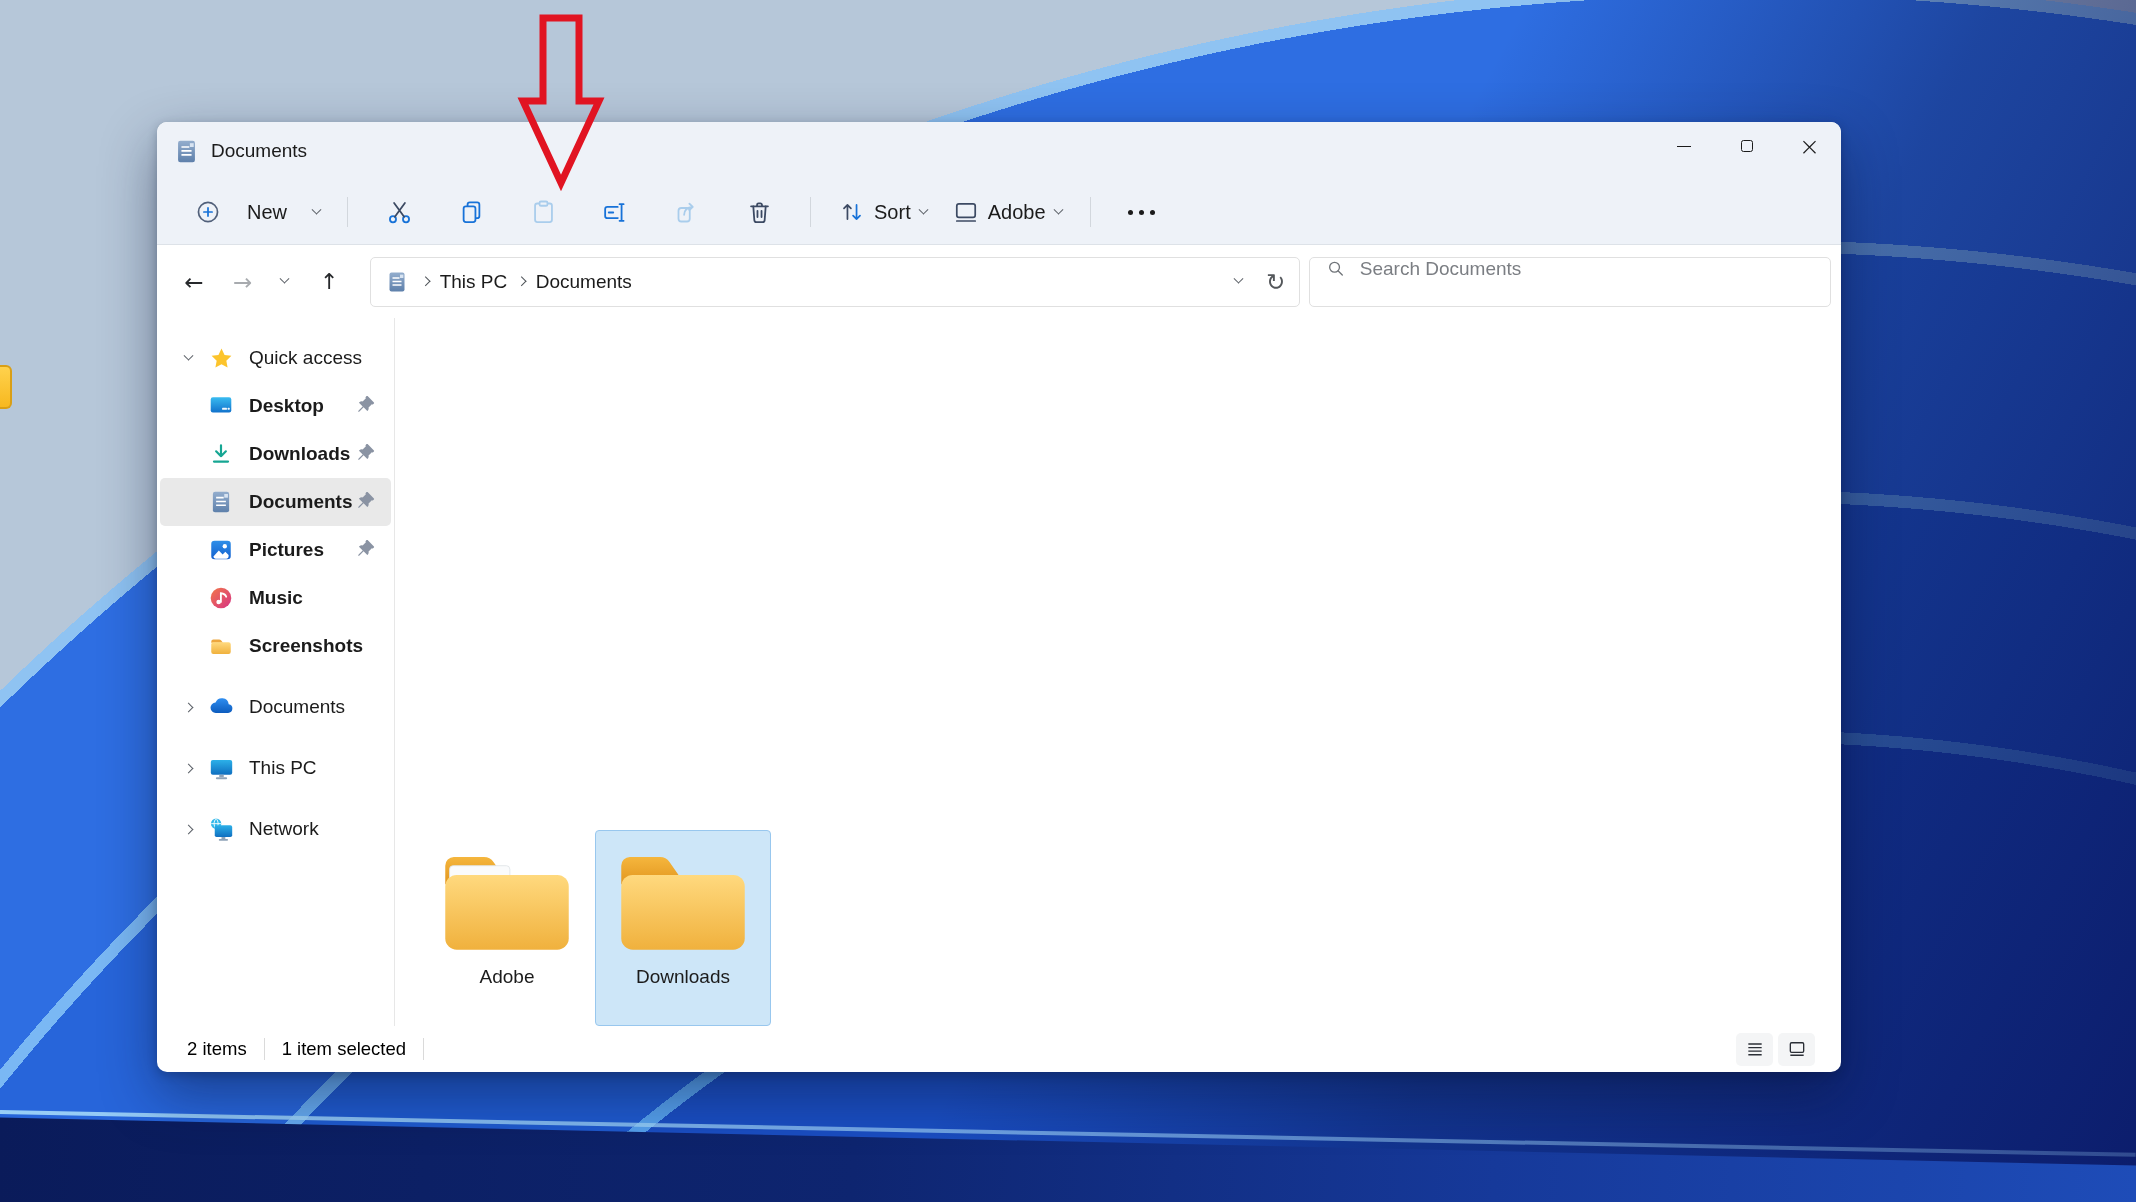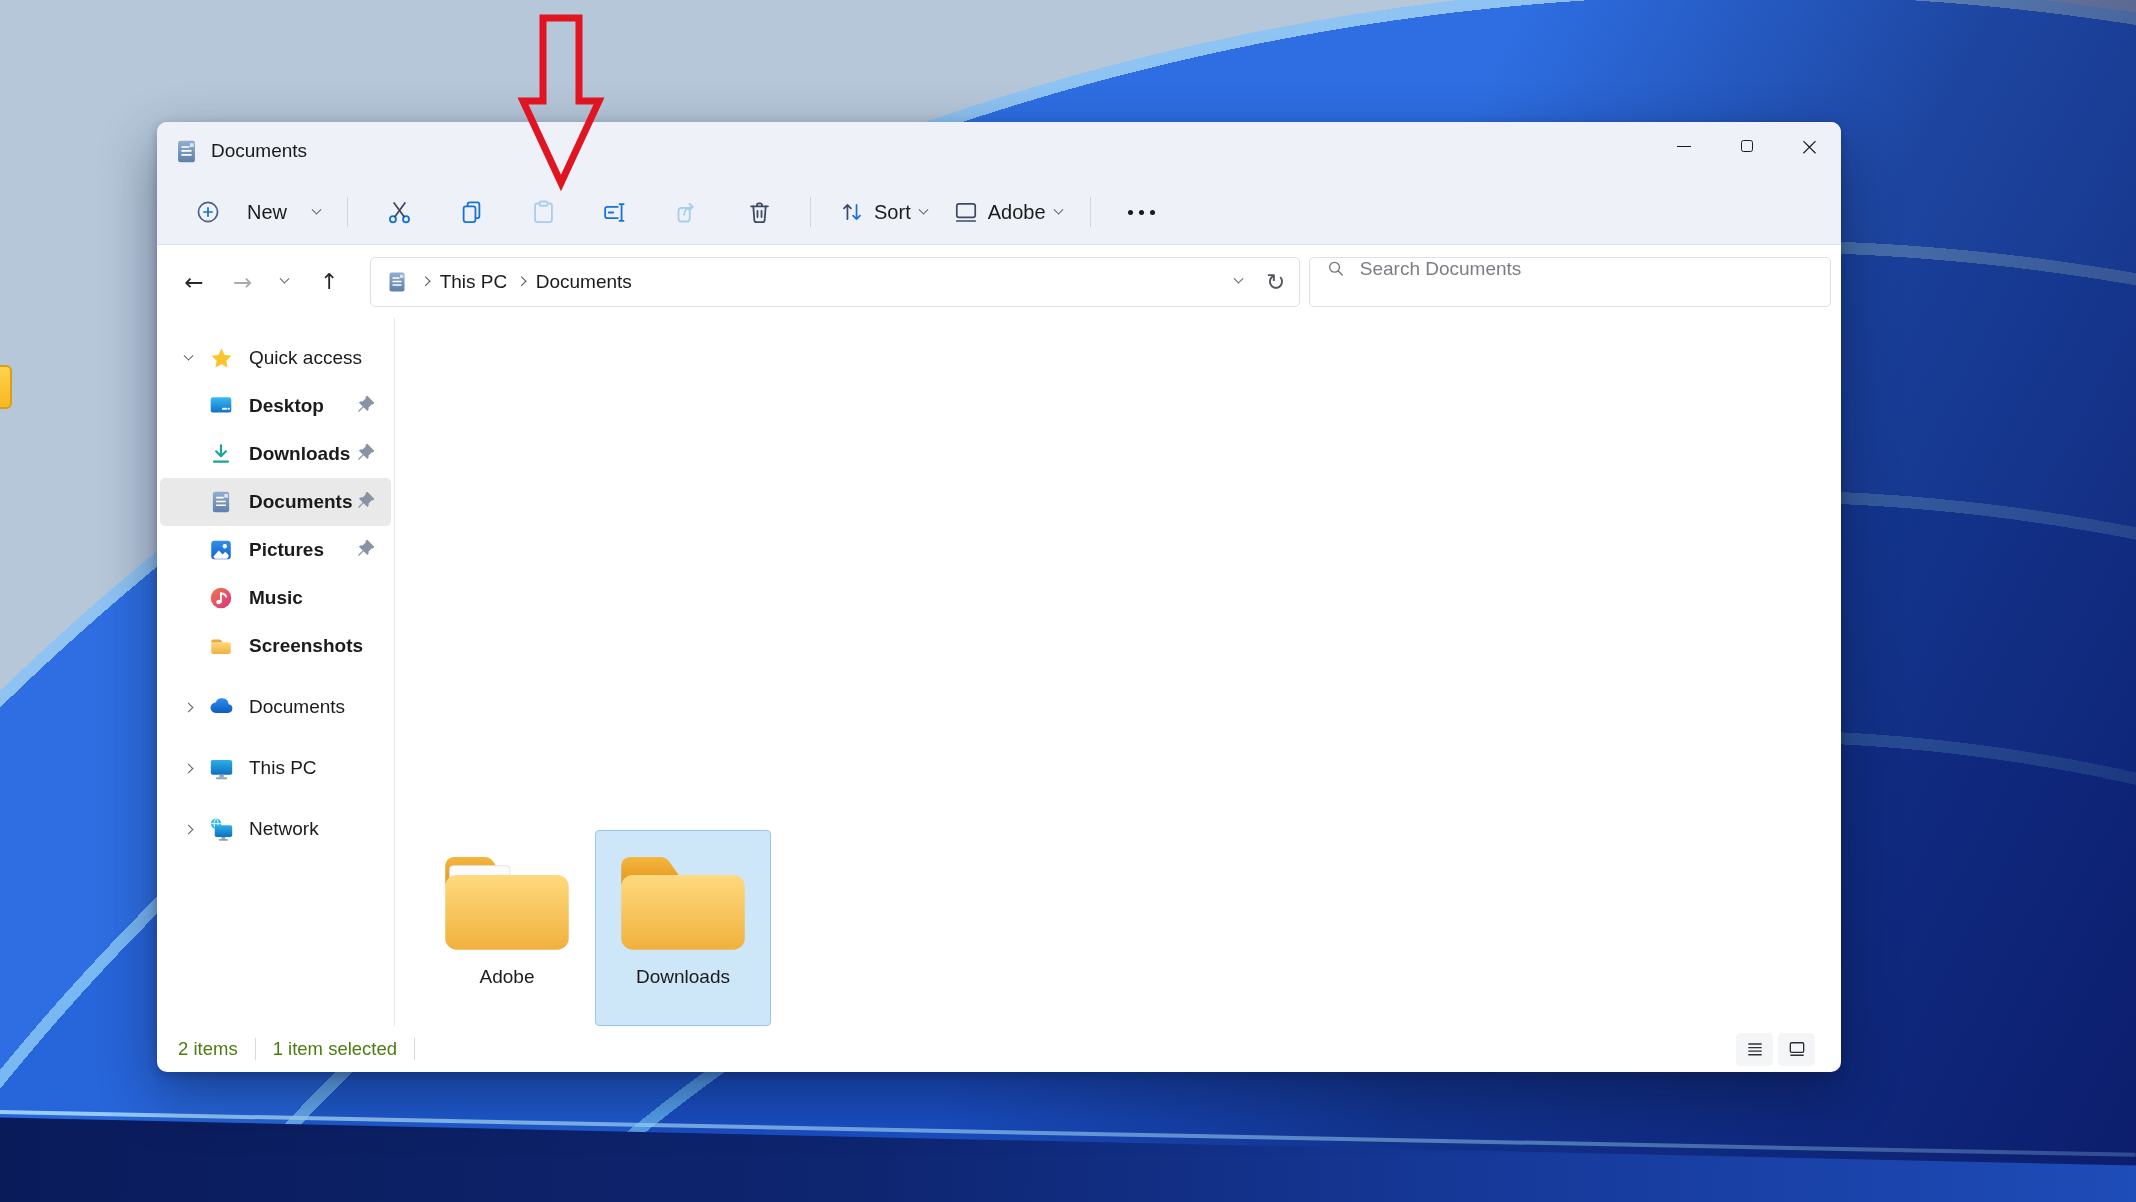--- a/index.html
+++ b/index.html
@@ -94,21 +94,21 @@
   .sb-section { margin-top:13px; }
 
   .content { flex:1; padding:10px 0 0 24px; display:flex; align-items:flex-end; }
   .tile { width:176px; height:196px; border:1px solid transparent; border-radius:4px;
     display:flex; flex-direction:column; align-items:center; }
   .tile.selected { background:#cde6f8; border-color:#98c7ee; }
   .tile svg { margin-top:16px; }
   .tile-label { font-size:19px; margin-top:7px; }
 
   
-  .statusbar { flex:0 0 46px; display:flex; align-items:center; padding-left:21px; color:#4d7c0f; }
+  .statusbar { flex:0 0 46px; display:flex; align-items:center; padding-left:30px; color:#000000; }
   .sb-count { font-size:18.5px; }
   .st-div { width:1px; height:22px; background:#dadada; margin:0 17px; }
   .st-right { margin-left:auto; margin-right:26px; display:flex; gap:5px; }
   .view-mini { width:37px; height:33px; border-radius:5px; background:#f4f5f6;
     display:flex; align-items:center; justify-content:center; }
 
   
   .annotation { position:absolute; left:515px; top:10px; z-index:60; }
 </style>
 </head>

